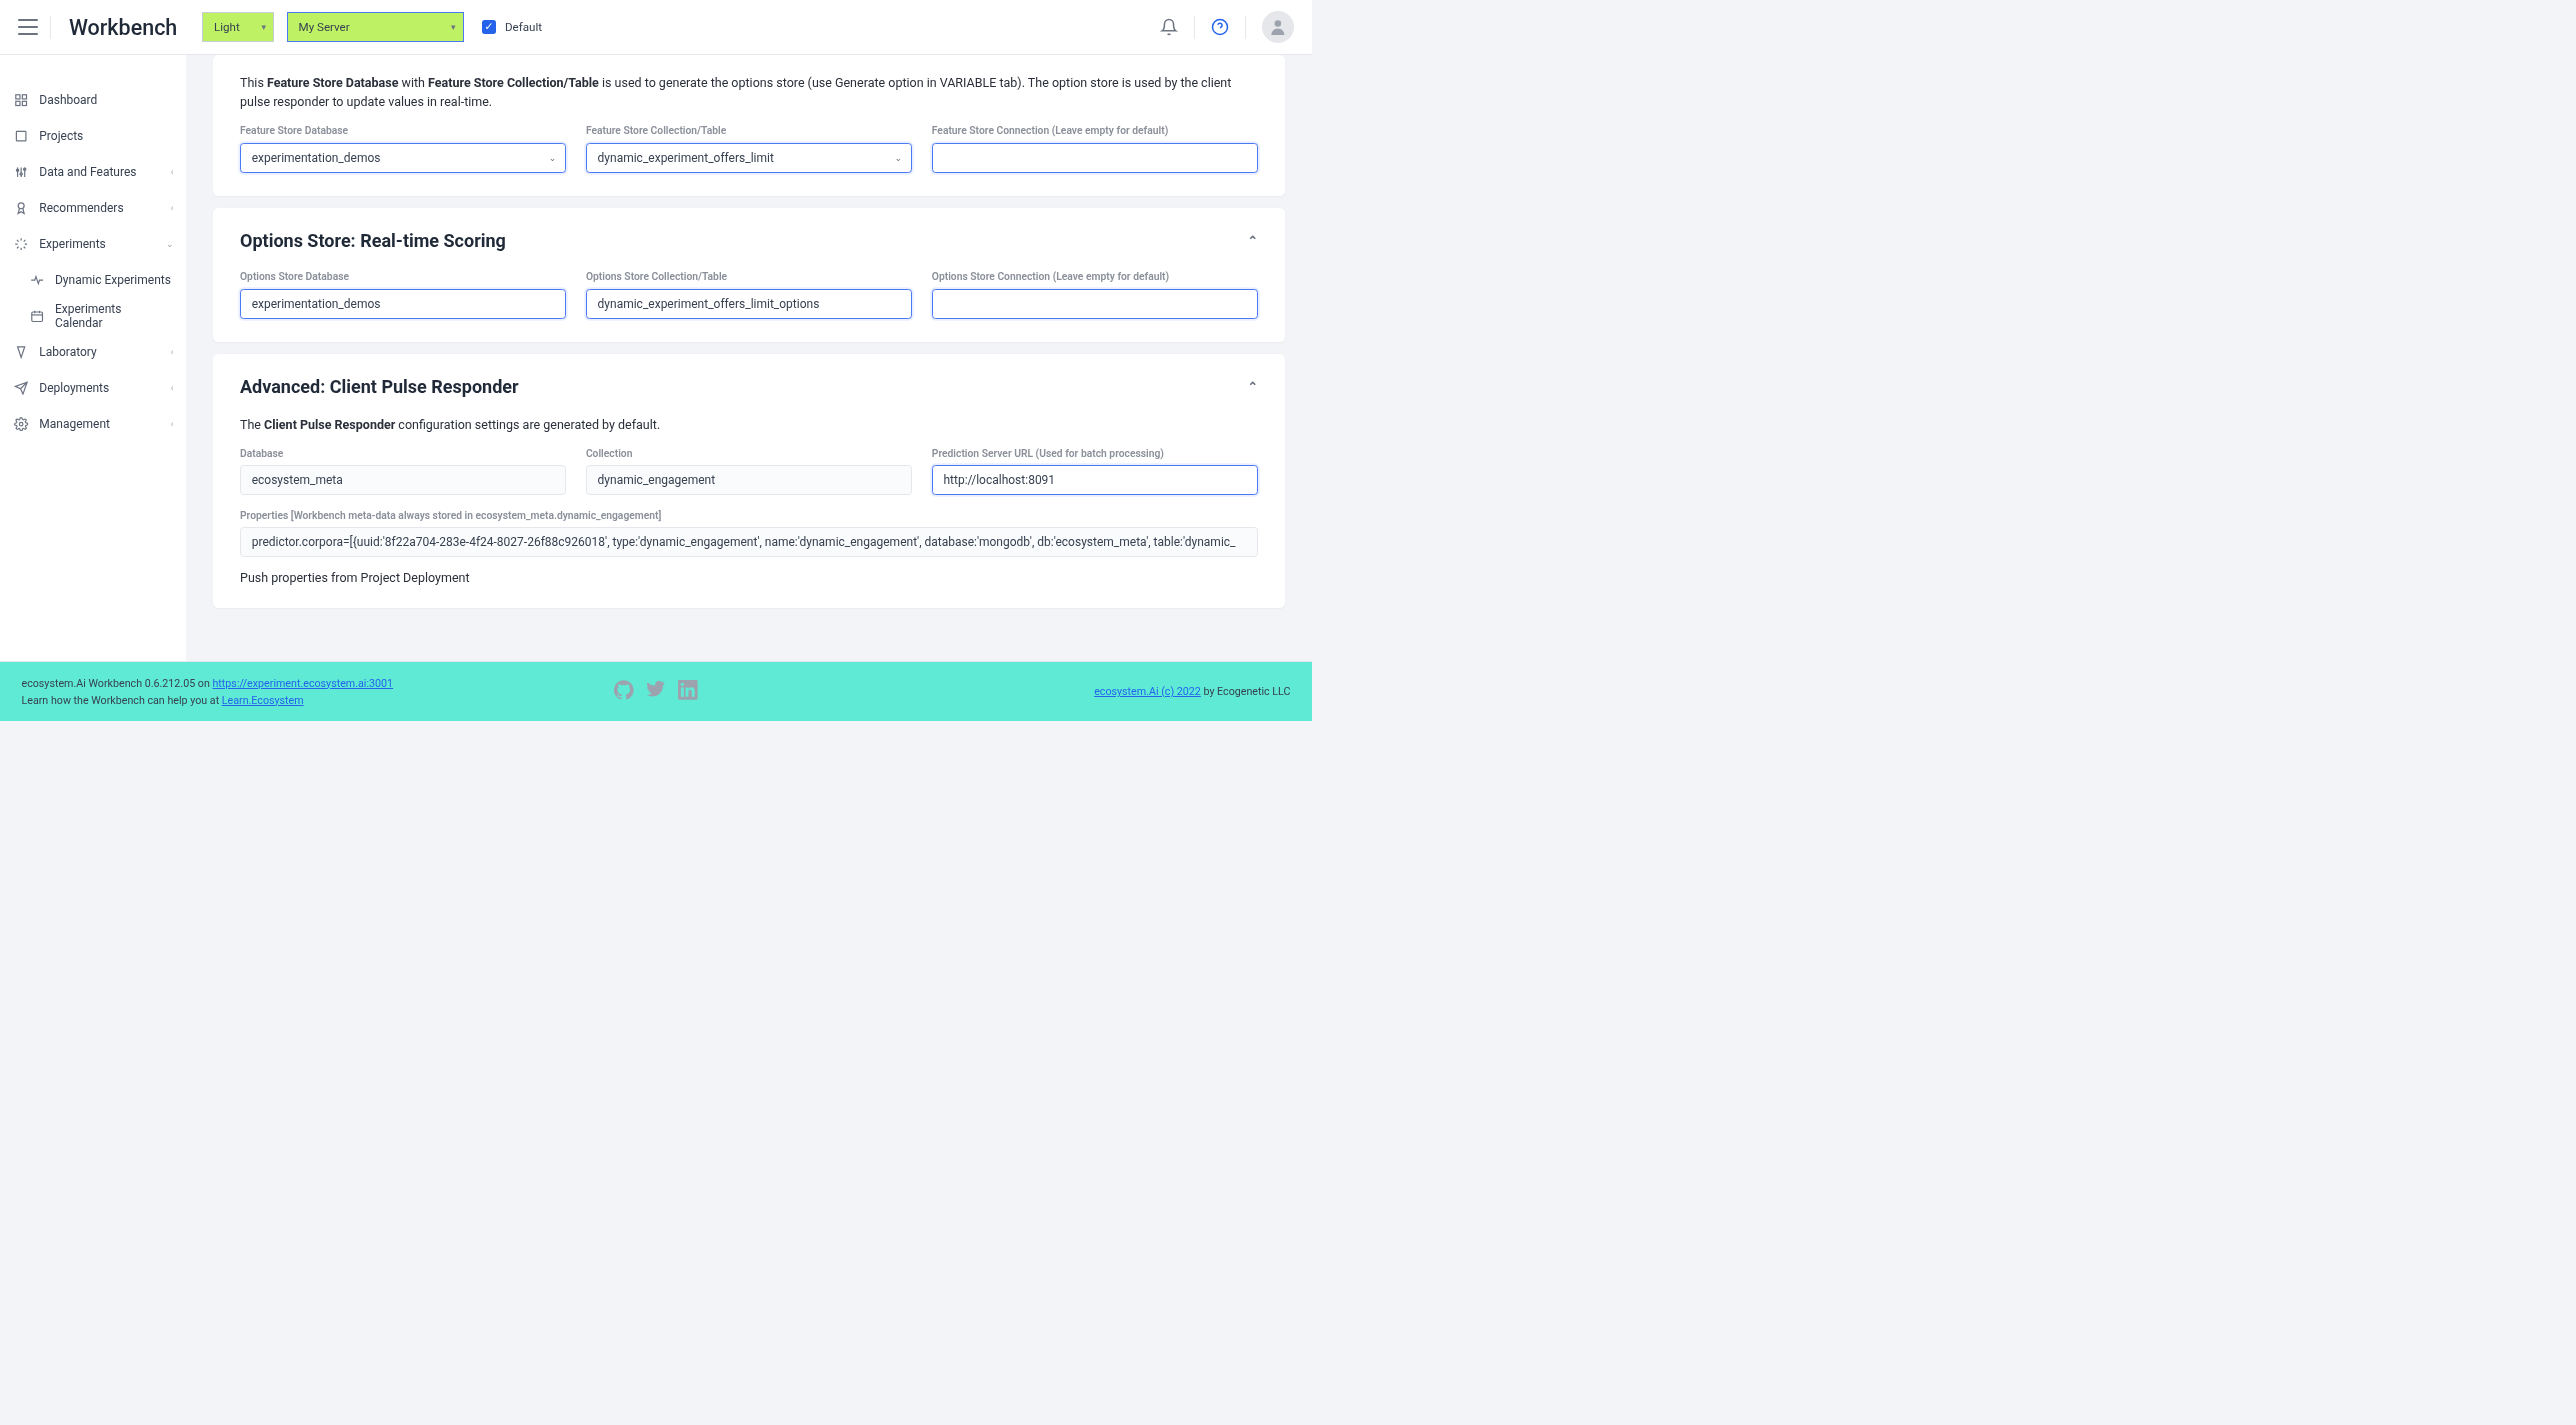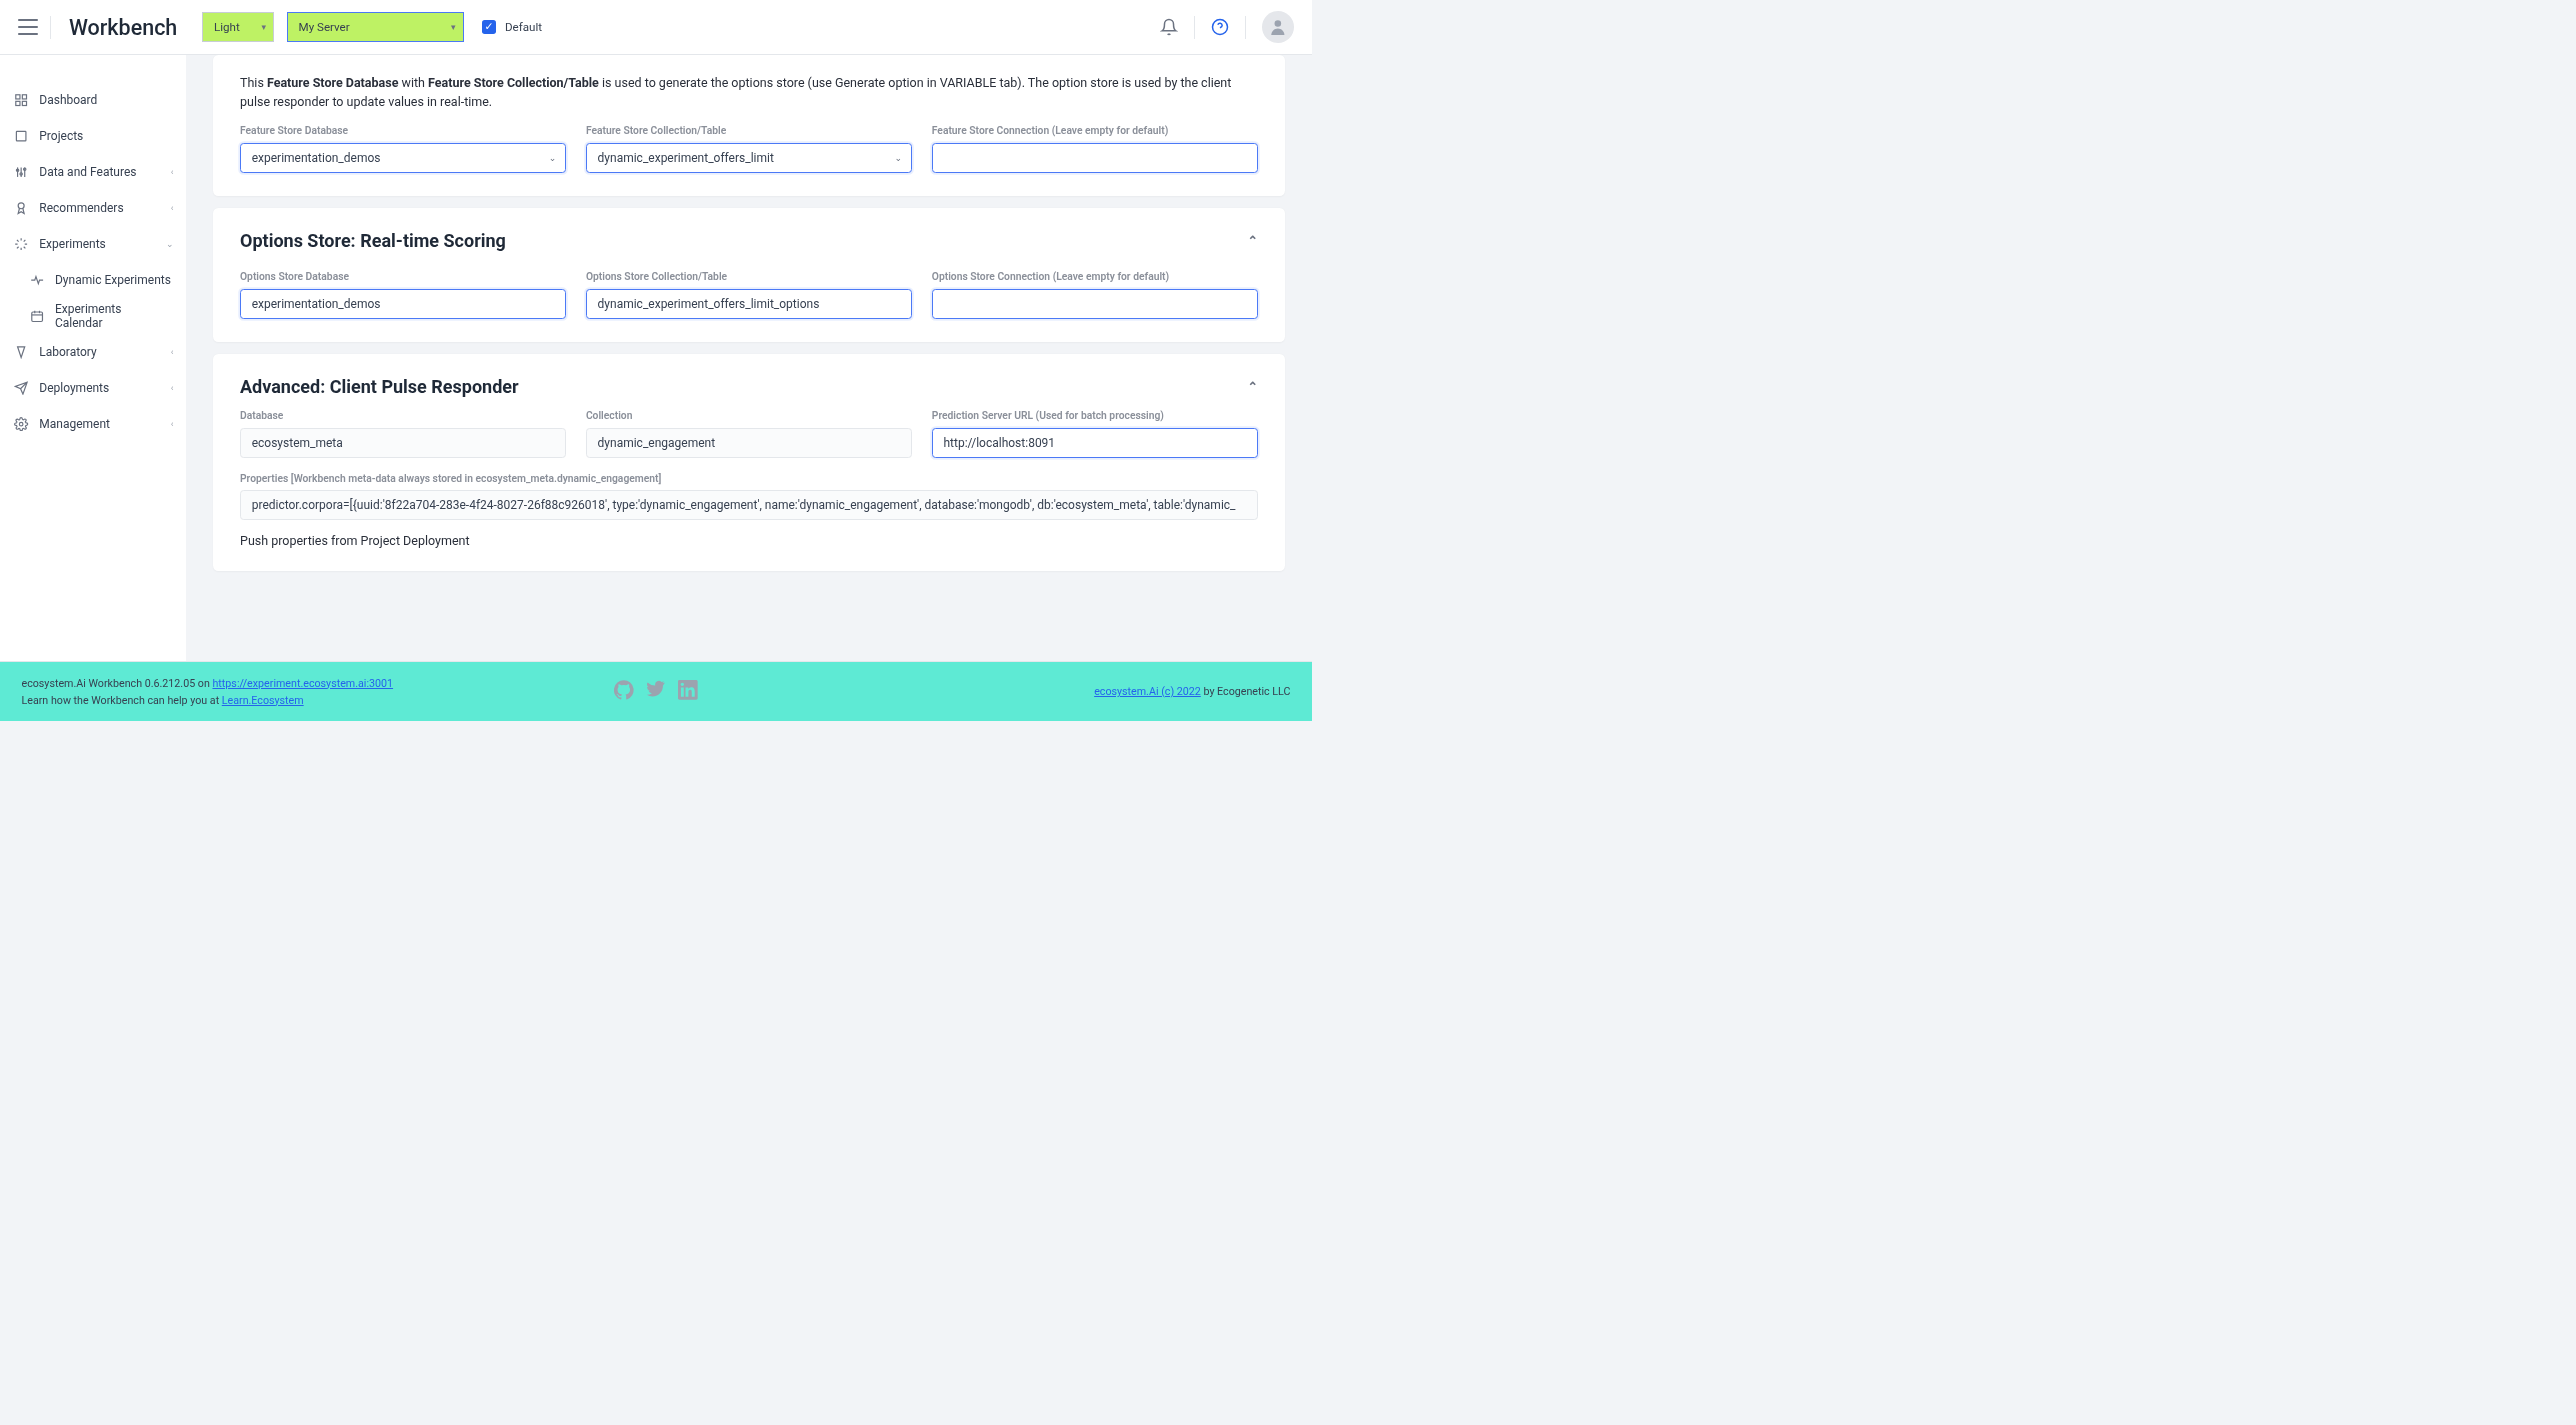--- a/index.html
+++ b/index.html
@@ -265,20 +265,23 @@
           </div>
         </div>
       </div>
     </div>
 
     <div class="card">
       <div class="card-title">
         <span>Advanced: Client Pulse Responder</span>
         <span class="collapse-chev">⌃</span>
       </div>
+      <p class="desc" style="margin-top:18px;">
+        <span>The </span><strong>Client Pulse Responder</strong><span> configuration settings are generated by default.</span>
+      </p>
       <div class="fields-row">
         <div class="field">
           <label class="field-label">Database</label>
           <div class="field-input readonly">
             <span>ecosystem_meta</span>
           </div>
         </div>
         <div class="field">
           <label class="field-label">Collection</label>
           <div class="field-input readonly">

